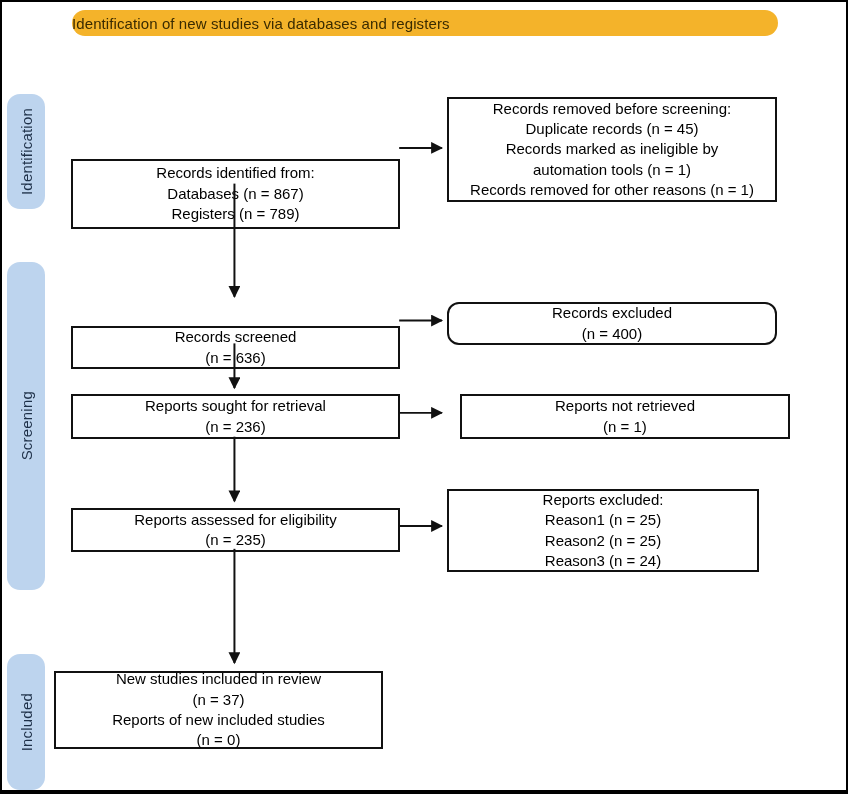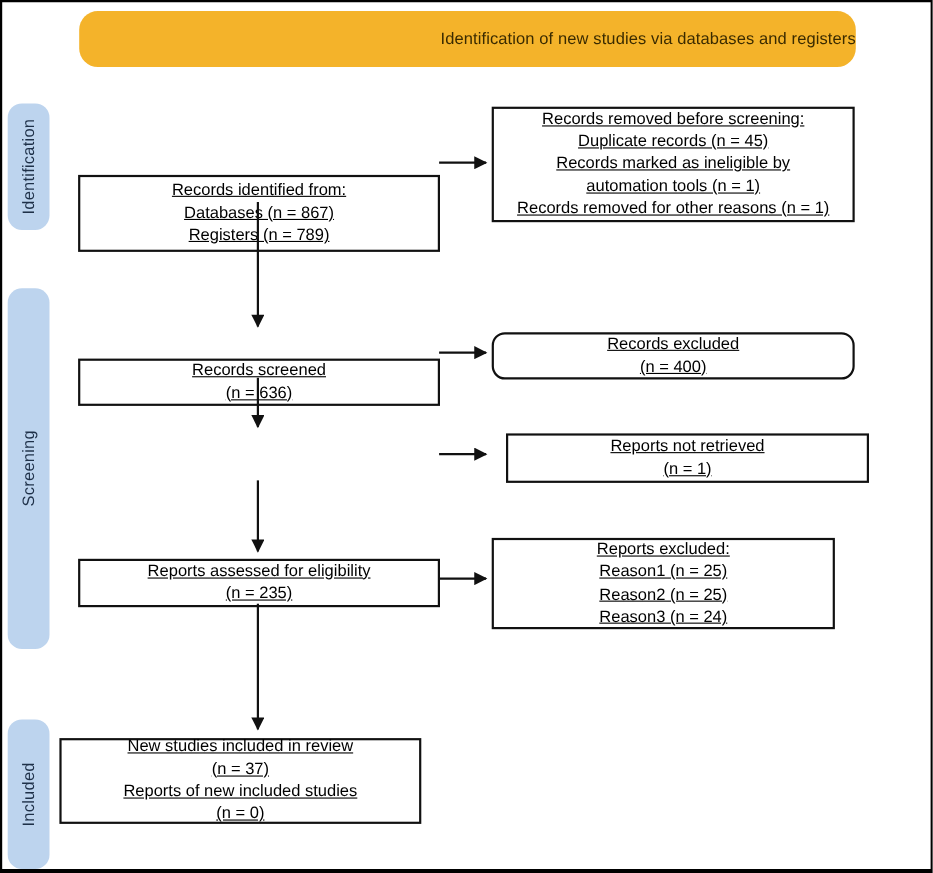--- a/index.html
+++ b/index.html
@@ -21,26 +21,26 @@
     width: 848px;
     height: 794px;
     background: #ffffff;
     border: 2px solid #000;
     border-bottom-width: 4px;
     overflow: hidden;
   }
   .banner {
     position: absolute;
     left: 70px; top: 8px;
-    width: 706px; height: 51px;
+    width: 706px; height: 26px;
     background: var(--banner-bg);
     border-radius: 17px;
     display: flex;
     align-items: center;
-    justify-content: flex-end;
+    justify-content: flex-start;
     font-size: 15px;
     color: var(--banner-text);
     letter-spacing: 0.1px;
   }
   .stage {
     position: absolute;
     left: 5px;
     width: 38px;
     background: var(--stage-bg);
     border-radius: 13px;
@@ -64,21 +64,20 @@
     border: 2px solid var(--box-border);
     background: #fff;
     display: flex;
     align-items: center;
     justify-content: center;
     text-align: center;
     font-size: 15px;
     line-height: 1.36;
     white-space: pre-line;
     padding: 2px 20px;
-    text-decoration: underline;
   }
   
   .b-identified { left: 69px;  top: 112px; width: 329px; height: 70px; margin-top: 45px; }
   .b-screened   { left: 69px;  top: 300px; width: 329px; height: 43px; margin-top: 24px; }
   .b-sought     { left: 69px;  top: 392px; width: 329px; height: 45px; }
   .b-assessed   { left: 69px;  top: 506px; width: 329px; height: 44px; }
   .b-included   { left: 52px;  top: 669px; width: 329px; height: 78px; }
   
   .b-removed        { left: 445px; top: 95px;  width: 330px; height: 105px; }
   .b-excluded       { left: 445px; top: 300px; width: 330px; height: 43px; border-radius: 12px; }
@@ -116,20 +115,22 @@
 Databases (n = 867)
 Registers (n = 789)</div>
   <div class="box b-removed">Records removed before screening:
 Duplicate records (n = 45)
 Records marked as ineligible by automation tools (n = 1)
 Records removed for other reasons (n = 1)</div>
   <div class="box b-screened">Records screened
 (n = 636)</div>
   <div class="box b-excluded">Records excluded
 (n = 400)</div>
+  <div class="box b-sought">Reports sought for retrieval
+(n = 236)</div>
   <div class="box b-not-retrieved">Reports not retrieved
 (n = 1)</div>
   <div class="box b-assessed">Reports assessed for eligibility
 (n = 235)</div>
   <div class="box b-rep-excluded">Reports excluded:
 Reason1 (n = 25)
 Reason2 (n = 25)
 Reason3 (n = 24)</div>
   <div class="box b-included">New studies included in review
 (n = 37)

